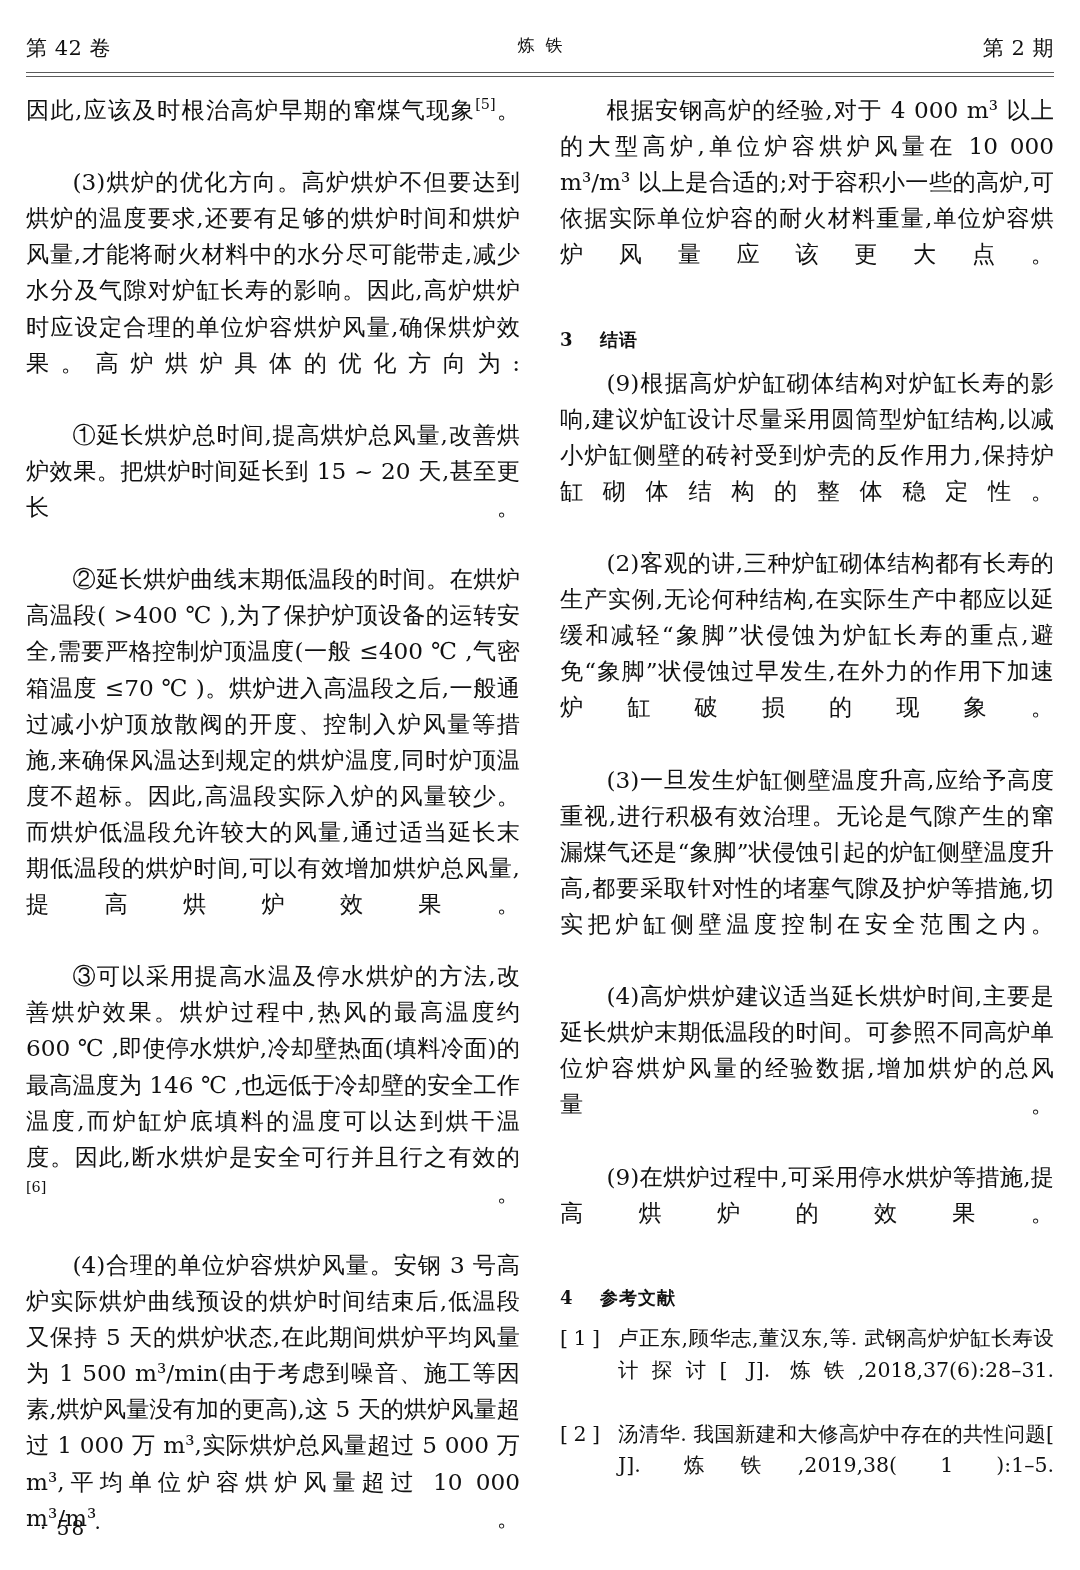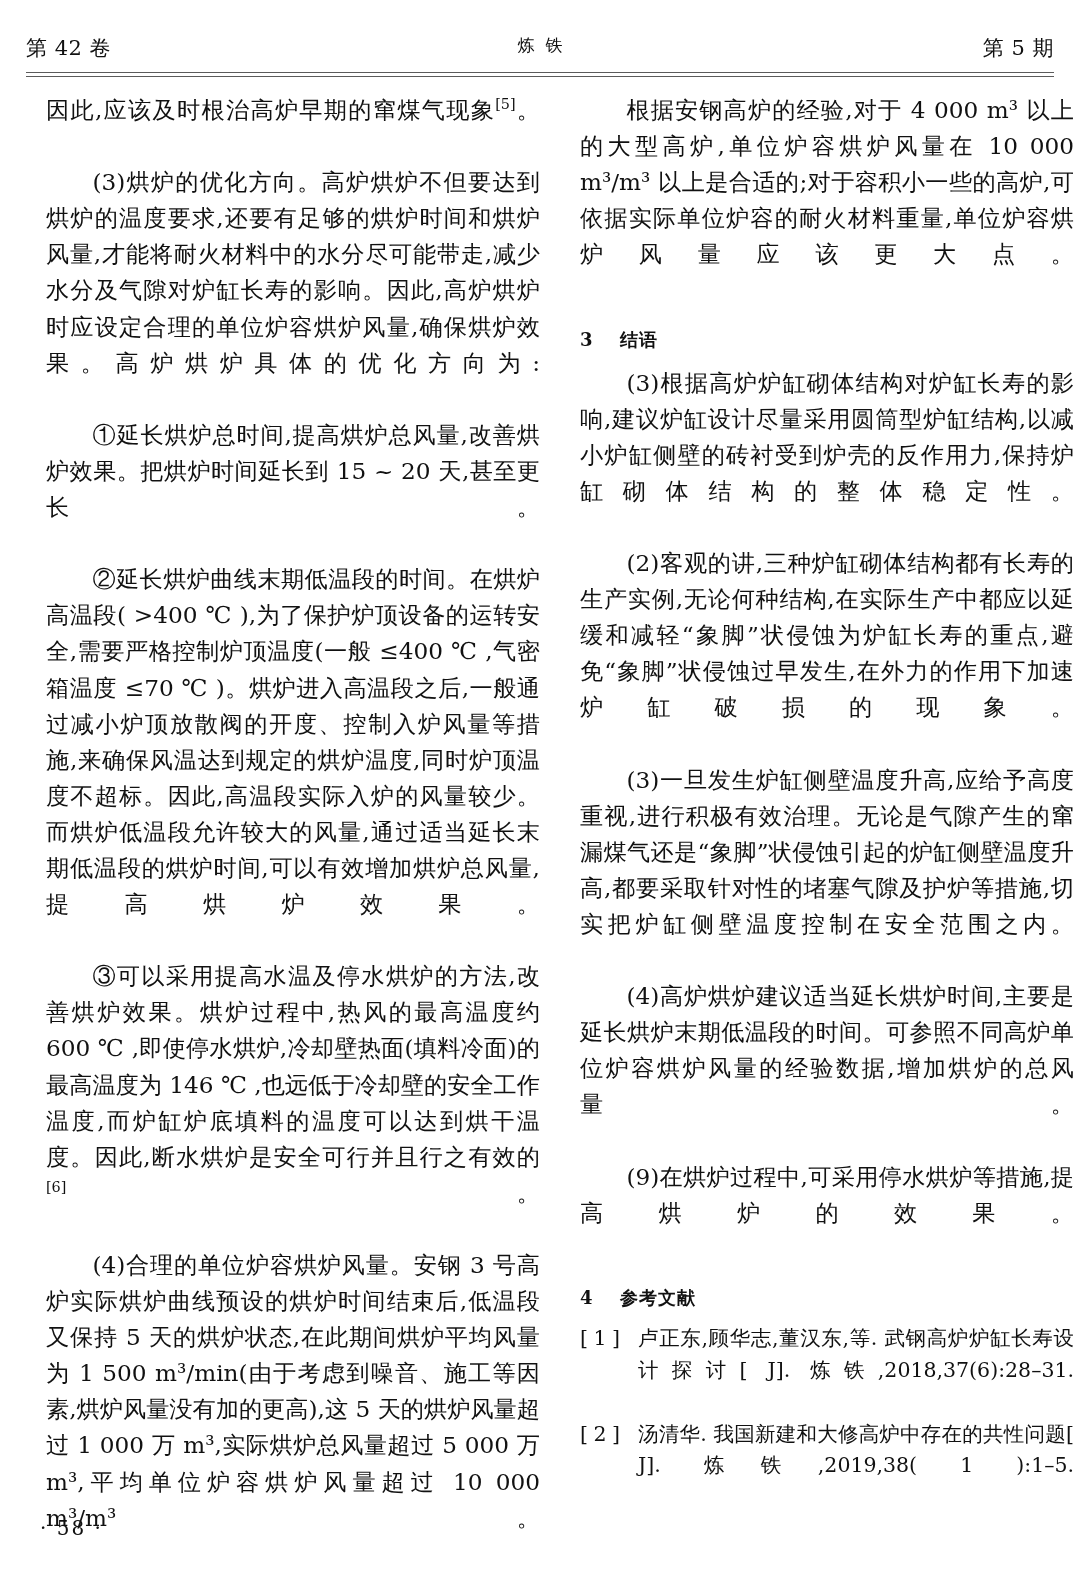--- a/index.html
+++ b/index.html
@@ -75,21 +75,20 @@
 
   
   .columns {
     position: absolute;
     left: 26px;
     top: 92px;
     width: 1028px;
     height: 1400px;
     display: flex;
     gap: 40px;
-    margin-left: 20px;
   }
   .col {
     width: 494px;
     flex: 0 0 494px;
   }
 
   p.para {
     margin: 0;
     font-size: 23.2px;
     line-height: 36.1px;
@@ -164,21 +163,21 @@
   }
 </style>
 </head>
 <body>
 
 <div class="page">
 
   <div class="runhead">
     <span class="volume">第 42 卷</span>
     <span class="journal">炼铁</span>
-    <span class="issue">第 5 期</span>
+    <span class="issue">第 2 期</span>
   </div>
   <div class="rule-double">
     <div class="r1"></div>
     <div class="r2"></div>
   </div>
 
   <div class="columns">
 
     <div class="col">
 
@@ -198,21 +197,21 @@
 
     <div class="col">
 
 
       <p class="para">根据安钢高炉的经验,对于 4 000 m³ 以上的大型高炉,单位炉容烘炉风量在 10 000 m³/m³ 以上是合适的;对于容积小一些的高炉,可依据实际单位炉容的耐火材料重量,单位炉容烘炉风量应该更大点。</p>
 
       <h2 class="section">
         <span class="secnum">3</span><span>结语</span>
       </h2>
 
-      <p class="para">(3)根据高炉炉缸砌体结构对炉缸长寿的影响,建议炉缸设计尽量采用圆筒型炉缸结构,以减小炉缸侧壁的砖衬受到炉壳的反作用力,保持炉缸砌体结构的整体稳定性。</p>
+      <p class="para">(9)根据高炉炉缸砌体结构对炉缸长寿的影响,建议炉缸设计尽量采用圆筒型炉缸结构,以减小炉缸侧壁的砖衬受到炉壳的反作用力,保持炉缸砌体结构的整体稳定性。</p>
       <p class="para">(2)客观的讲,三种炉缸砌体结构都有长寿的生产实例,无论何种结构,在实际生产中都应以延缓和减轻“象脚”状侵蚀为炉缸长寿的重点,避免“象脚”状侵蚀过早发生,在外力的作用下加速炉缸破损的现象。</p>
       <p class="para">(3)一旦发生炉缸侧壁温度升高,应给予高度重视,进行积极有效治理。无论是气隙产生的窜漏煤气还是“象脚”状侵蚀引起的炉缸侧壁温度升高,都要采取针对性的堵塞气隙及护炉等措施,切实把炉缸侧壁温度控制在安全范围之内。</p>
       <p class="para">(4)高炉烘炉建议适当延长烘炉时间,主要是延长烘炉末期低温段的时间。可参照不同高炉单位炉容烘炉风量的经验数据,增加烘炉的总风量。</p>
       <p class="para">(9)在烘炉过程中,可采用停水烘炉等措施,提高烘炉的效果。</p>
 
       <h2 class="section">
         <span class="secnum">4</span><span>参考文献</span>
       </h2>
 
       <div class="refs">

